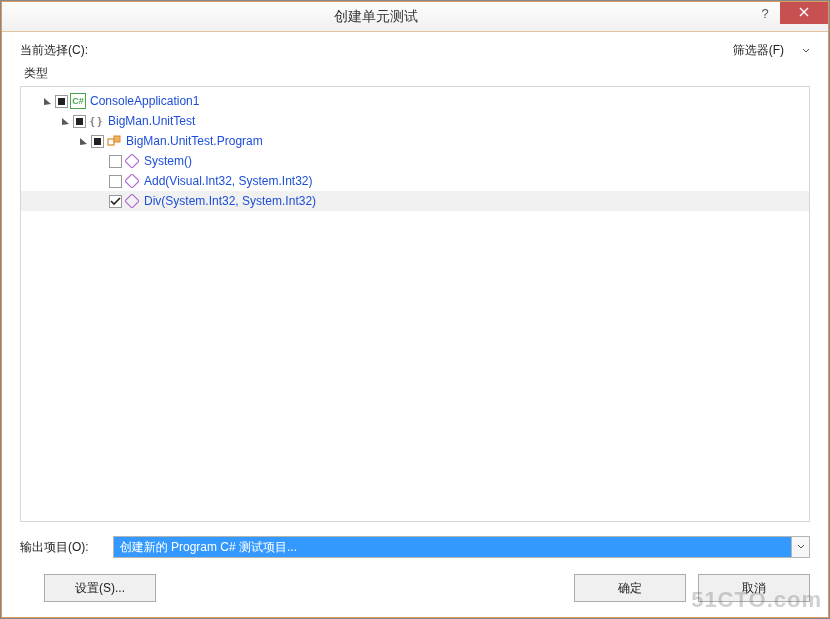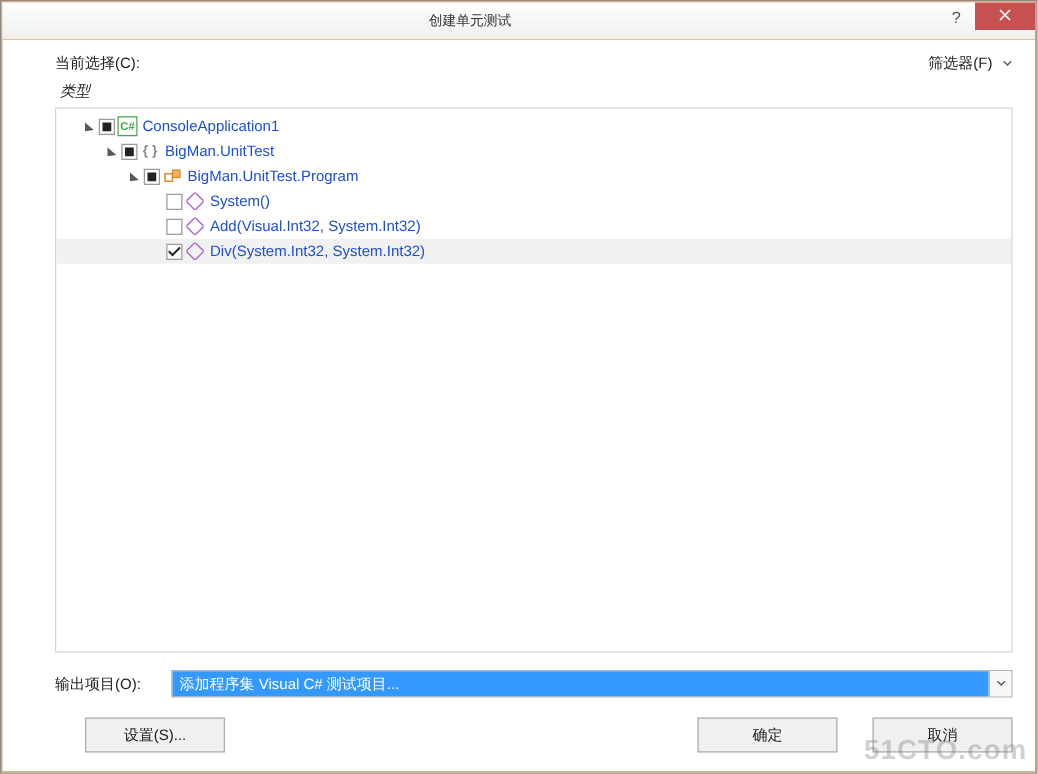--- a/index.html
+++ b/index.html
@@ -24,21 +24,21 @@
       height: 30px;
       background: linear-gradient(#fdfdfd, #f0f0f0);
       border-bottom: 1px solid #e2c29f;
       display: flex;
       align-items: center;
       position: relative;
     }
     .titlebar-title {
       flex: 1;
       text-align: center;
-      font-size: 11px;
+      font-size: 14px;
       color: #333;
     }
     .titlebar-btns {
       display: flex;
       height: 100%;
     }
     .titlebar-help {
       width: 30px;
       height: 22px;
       display: flex;
@@ -58,41 +58,39 @@
       justify-content: center;
       cursor: pointer;
       font-size: 11px;
     }
     .titlebar-close svg { width: 10px; height: 10px; }
     .content {
       flex: 1;
       padding: 10px 18px 15px 18px;
       display: flex;
       flex-direction: column;
-      margin-left: 24px;
     }
     .top-row {
       display: flex;
       justify-content: space-between;
       align-items: center;
       margin-bottom: 6px;
     }
     .top-row-label { color: #222; }
     .filter-btn {
       color: #222;
       cursor: pointer;
       display: flex;
       align-items: center;
-      gap: 8px;
+      gap: 18px;
     }
     .type-label {
       margin-bottom: 4px;
       margin-left: 4px;
       color: #222;
-      font-style: italic;
     }
     .tree-panel {
       flex: 1;
       border: 1px solid #d6d6d6;
       background: #fff;
       overflow: auto;
       padding-top: 4px;
     }
     .tree-row {
       display: flex;
@@ -178,21 +176,21 @@
       align-items: center;
       justify-content: center;
       background: #f7f7f7;
     }
     .btn-row {
       display: flex;
       justify-content: space-between;
       margin-top: 16px;
     }
     .btn-left { display: flex; gap: 12px; padding-left: 24px; }
-    .btn-right { display: flex; gap: 28px; }
+    .btn-right { display: flex; gap: 12px; }
     .btn {
       min-width: 112px;
       height: 28px;
       border: 1px solid #acacac;
       background: #f0f0f0;
       display: flex;
       align-items: center;
       justify-content: center;
       cursor: pointer;
       font-size: 12px;
@@ -318,21 +316,21 @@
               </svg>
             </span>
             <span class="node-text">Div(System.Int32, System.Int32)</span>
           </div>
         </div>
     </div>
 
     <div class="output-row">
       <span class="output-label">输出项目(O):</span>
       <div class="output-select">
-        <div class="output-selected">添加程序集 Visual C# 测试项目...</div>
+        <div class="output-selected">创建新的 Program C# 测试项目...</div>
         <div class="output-arrow">
           <span>
             <svg width="8" height="8" viewBox="0 0 8 8">
                 <path d="M1 2 L4 5 L7 2" stroke="#555" fill="none" stroke-width="1"></path>
               </svg>
           </span>
         </div>
       </div>
     </div>
 

